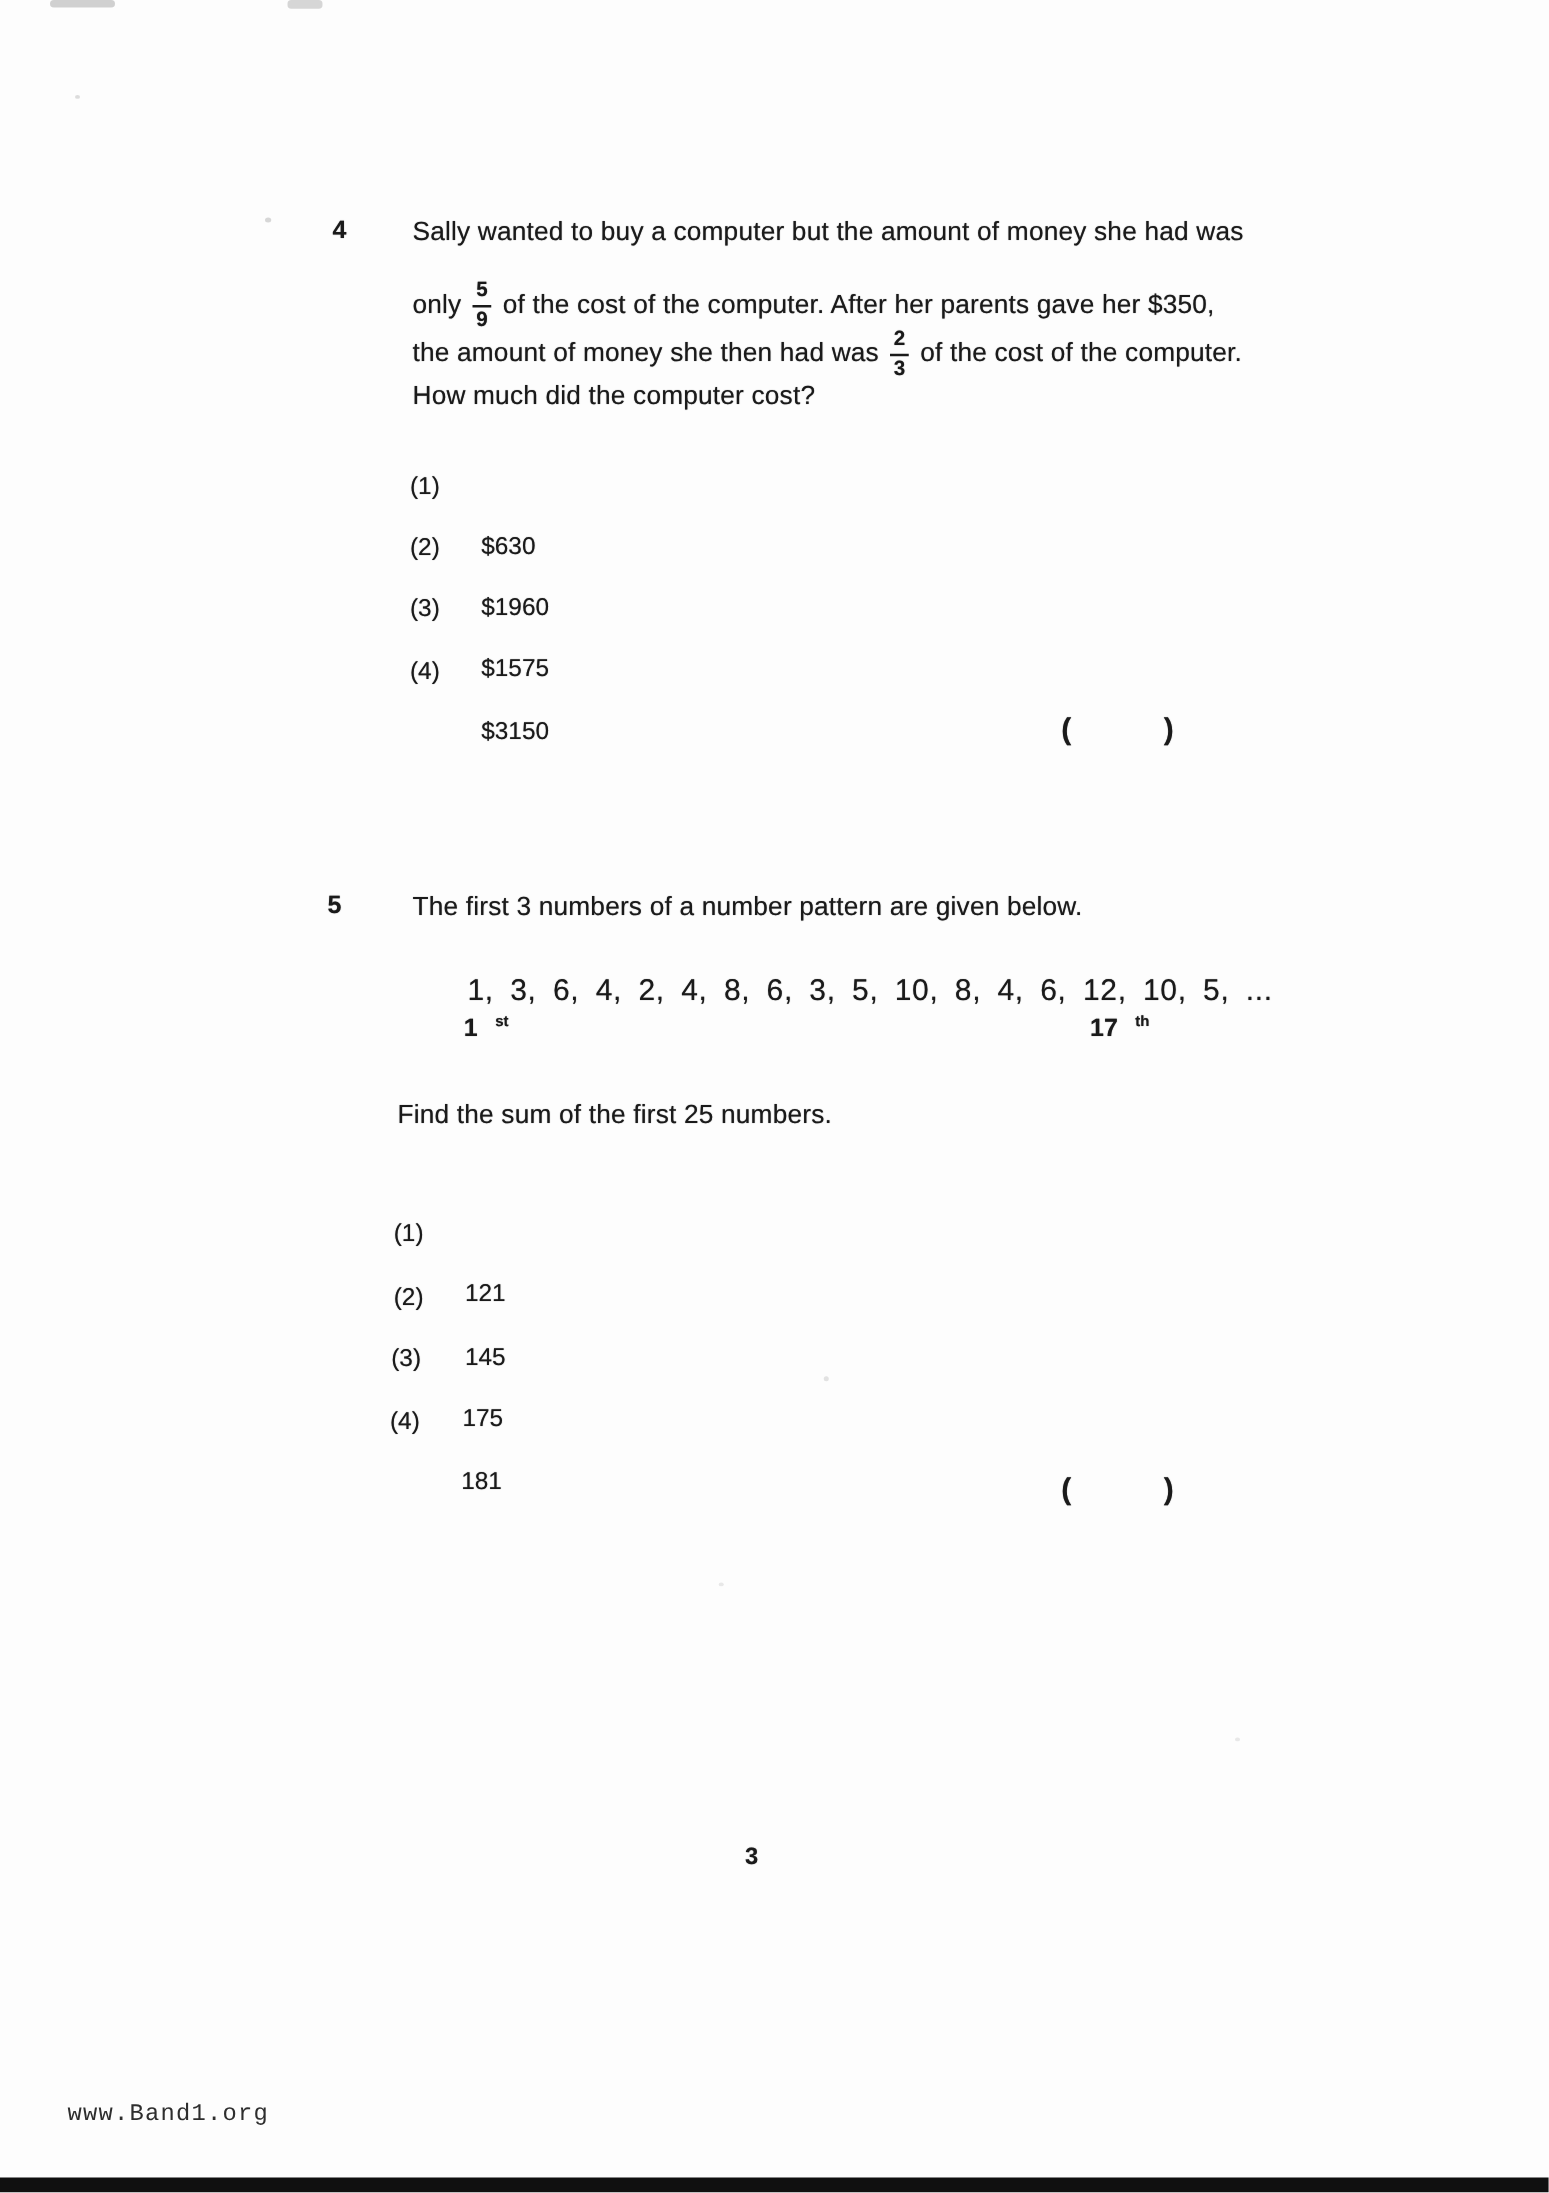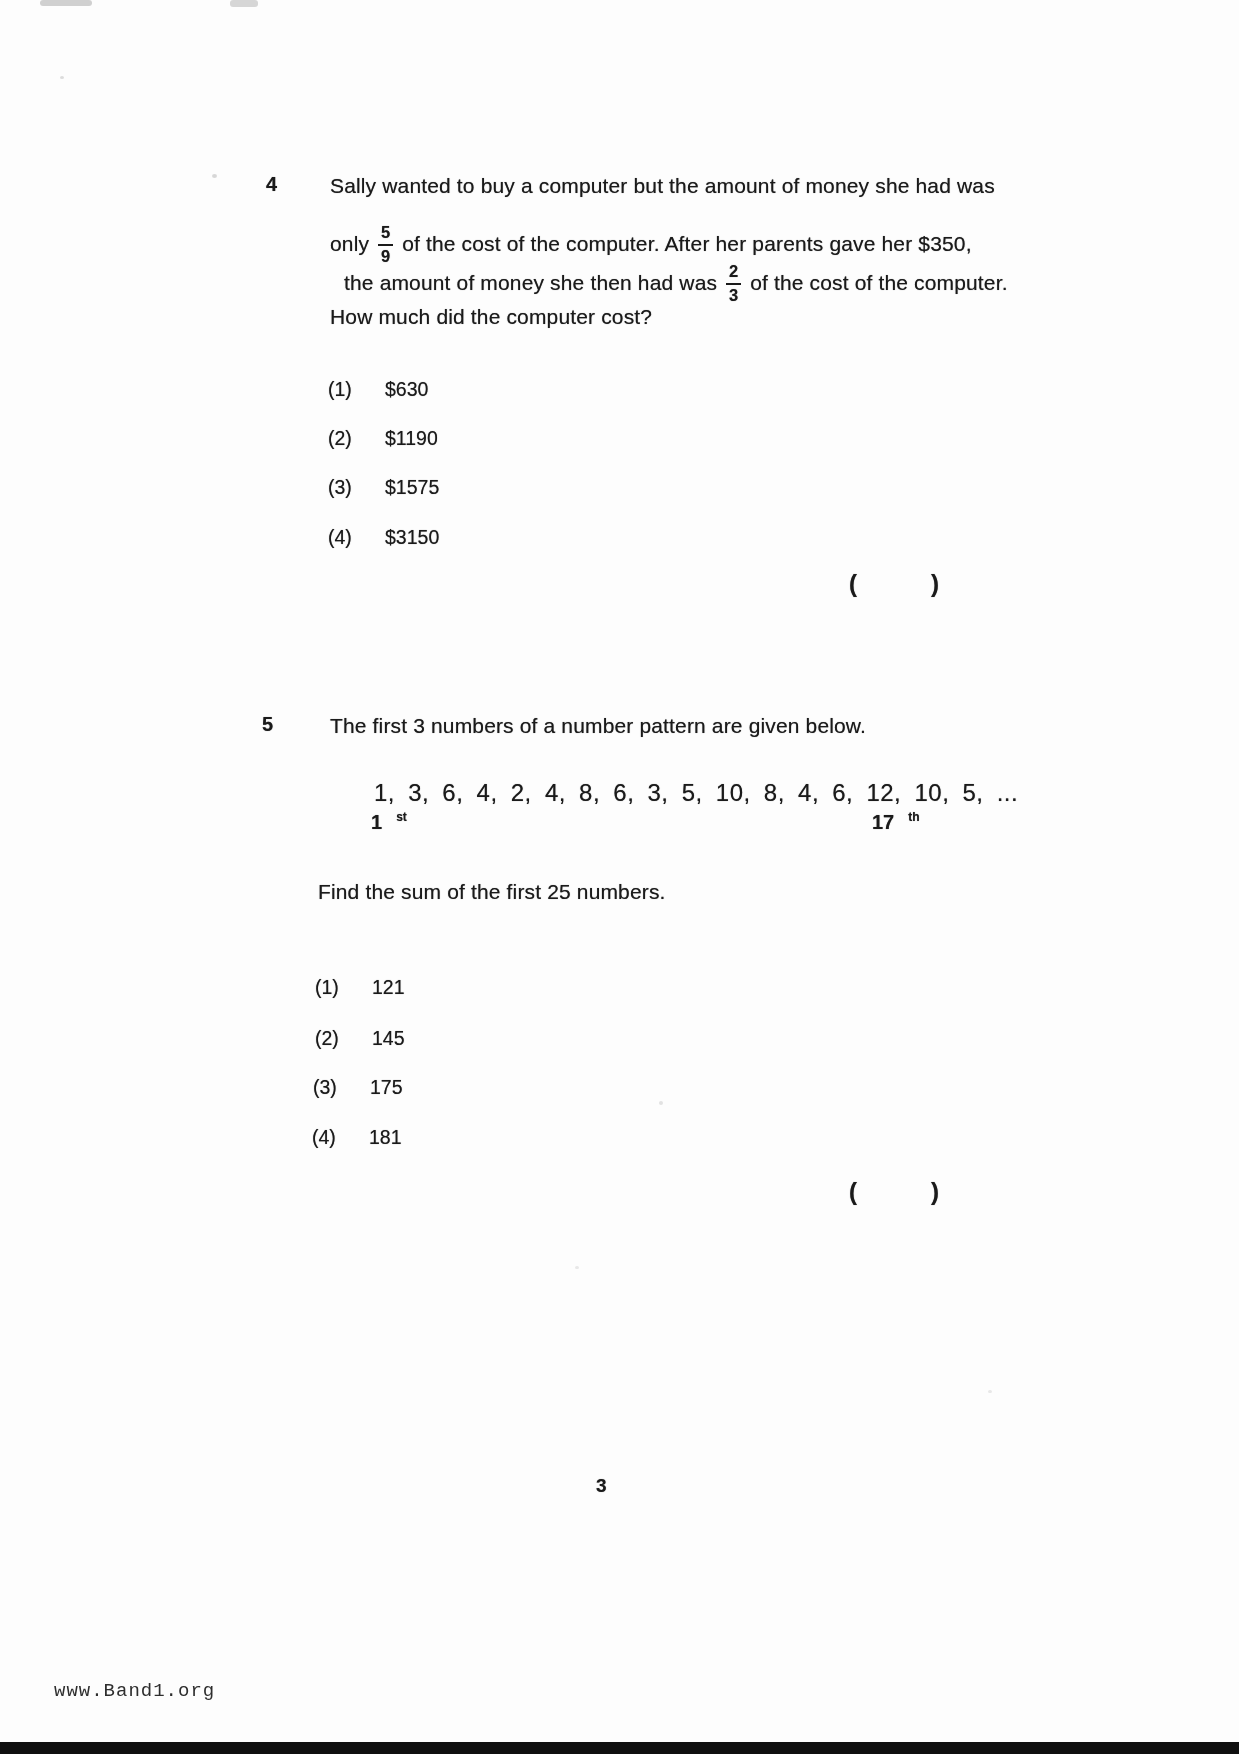--- a/index.html
+++ b/index.html
@@ -20,21 +20,21 @@
   .qnum { font-size:20px; font-weight:bold; }
   .bodytext { font-size:21px; letter-spacing:0.15px; white-space:nowrap; }
   .fracline { display:flex; align-items:center; height:54px; }
   .frac {
     display:inline-flex; flex-direction:column; align-items:center;
     font-size:16.5px; font-weight:bold; line-height:1.1; margin:0 9px;
   }
   .frac-bar { width:15px; height:2px; background:#1e1e1e; margin:2px 0 1px; }
   .opt { display:flex; font-size:19.5px; white-space:nowrap; }
   .opt .lab { display:inline-block; width:57px; }
-  .opt .val { font-weight:500; }
+  .opt .val { font-weight:500;margin-top:48px; }
   .bracket-pair { display:flex; gap:74px; font-size:24px; font-weight:bold; }
   .seq { font-size:24px; font-weight:500; letter-spacing:0.5px; word-spacing:6px; white-space:nowrap; }
   .seqlab { font-size:20px; font-weight:bold; }
   .seqlab sup { font-size:12px; font-weight:bold;margin-left:14px; }
   .pagenum { font-size:19px; font-weight:bold; }
   .watermark {
     font-family:"Liberation Mono", monospace;
     font-size:19px; color:#2e2e2e; letter-spacing:1px;
   }
   .edge-bar { background:#101010; }
@@ -61,39 +61,39 @@
   <div class="abs fracline" style="left:330px; top:217px;">
     <span class="bodytext scantxt">only</span>
     <span class="frac scantxt">
       <span>5</span>
       <span class="frac-bar"></span>
       <span>9</span>
     </span>
     <span class="bodytext scantxt">of the cost of the computer. After her parents gave her $350,</span>
   </div>
 
-  <div class="abs fracline" style="left:344px; top:256px;">
+  <div class="abs fracline" style="left:330px; top:256px;">
     <span class="bodytext scantxt">the amount of money she then had was</span>
     <span class="frac scantxt">
       <span>2</span>
       <span class="frac-bar"></span>
       <span>3</span>
     </span>
     <span class="bodytext scantxt">of the cost of the computer.</span>
   </div>
 
   <div class="abs bodytext scantxt" style="left:330px; top:305px;">How much did the computer cost?</div>
 
   <div class="abs opt scantxt" style="left:328px; top:378px;">
     <span class="lab">(1)</span>
     <span class="val">$630</span>
   </div>
   <div class="abs opt scantxt" style="left:328px; top:427px;">
     <span class="lab">(2)</span>
-    <span class="val">$1190</span>
+    <span class="val">$1960</span>
   </div>
   <div class="abs opt scantxt" style="left:328px; top:476px;">
     <span class="lab">(3)</span>
     <span class="val">$1575</span>
   </div>
   <div class="abs opt scantxt" style="left:328px; top:526px;">
     <span class="lab">(4)</span>
     <span class="val">$3150</span>
   </div>
 

